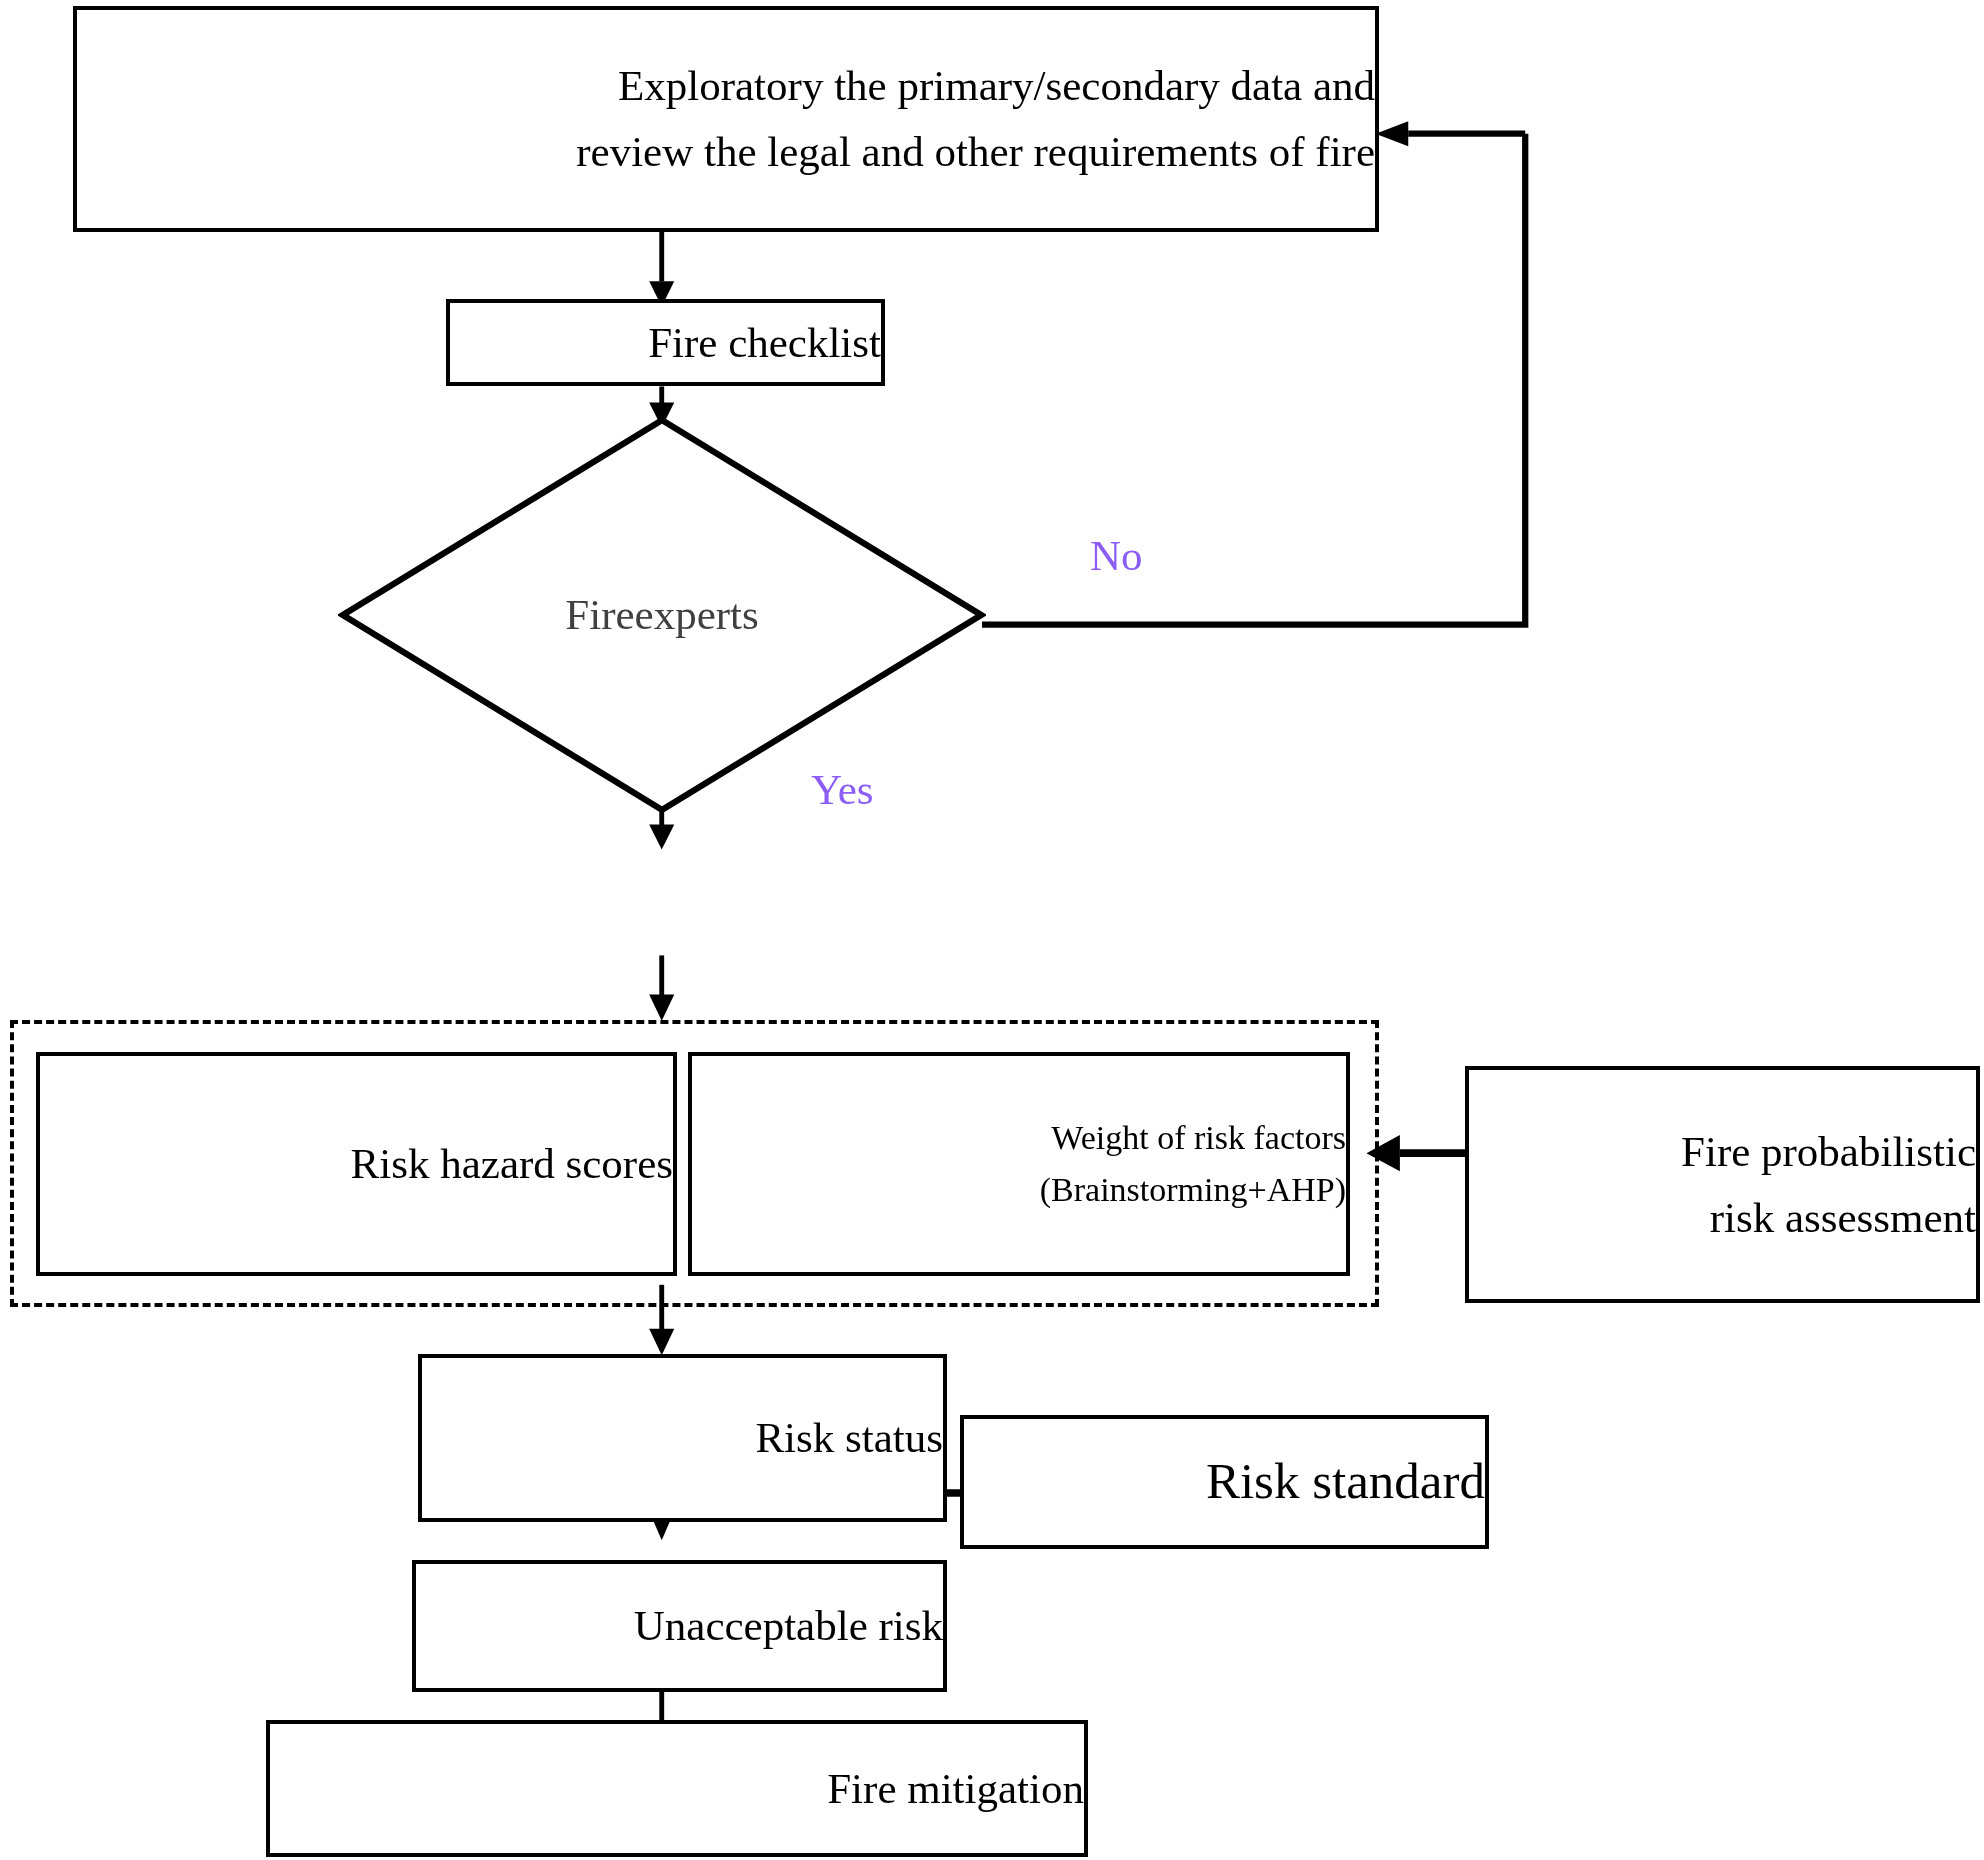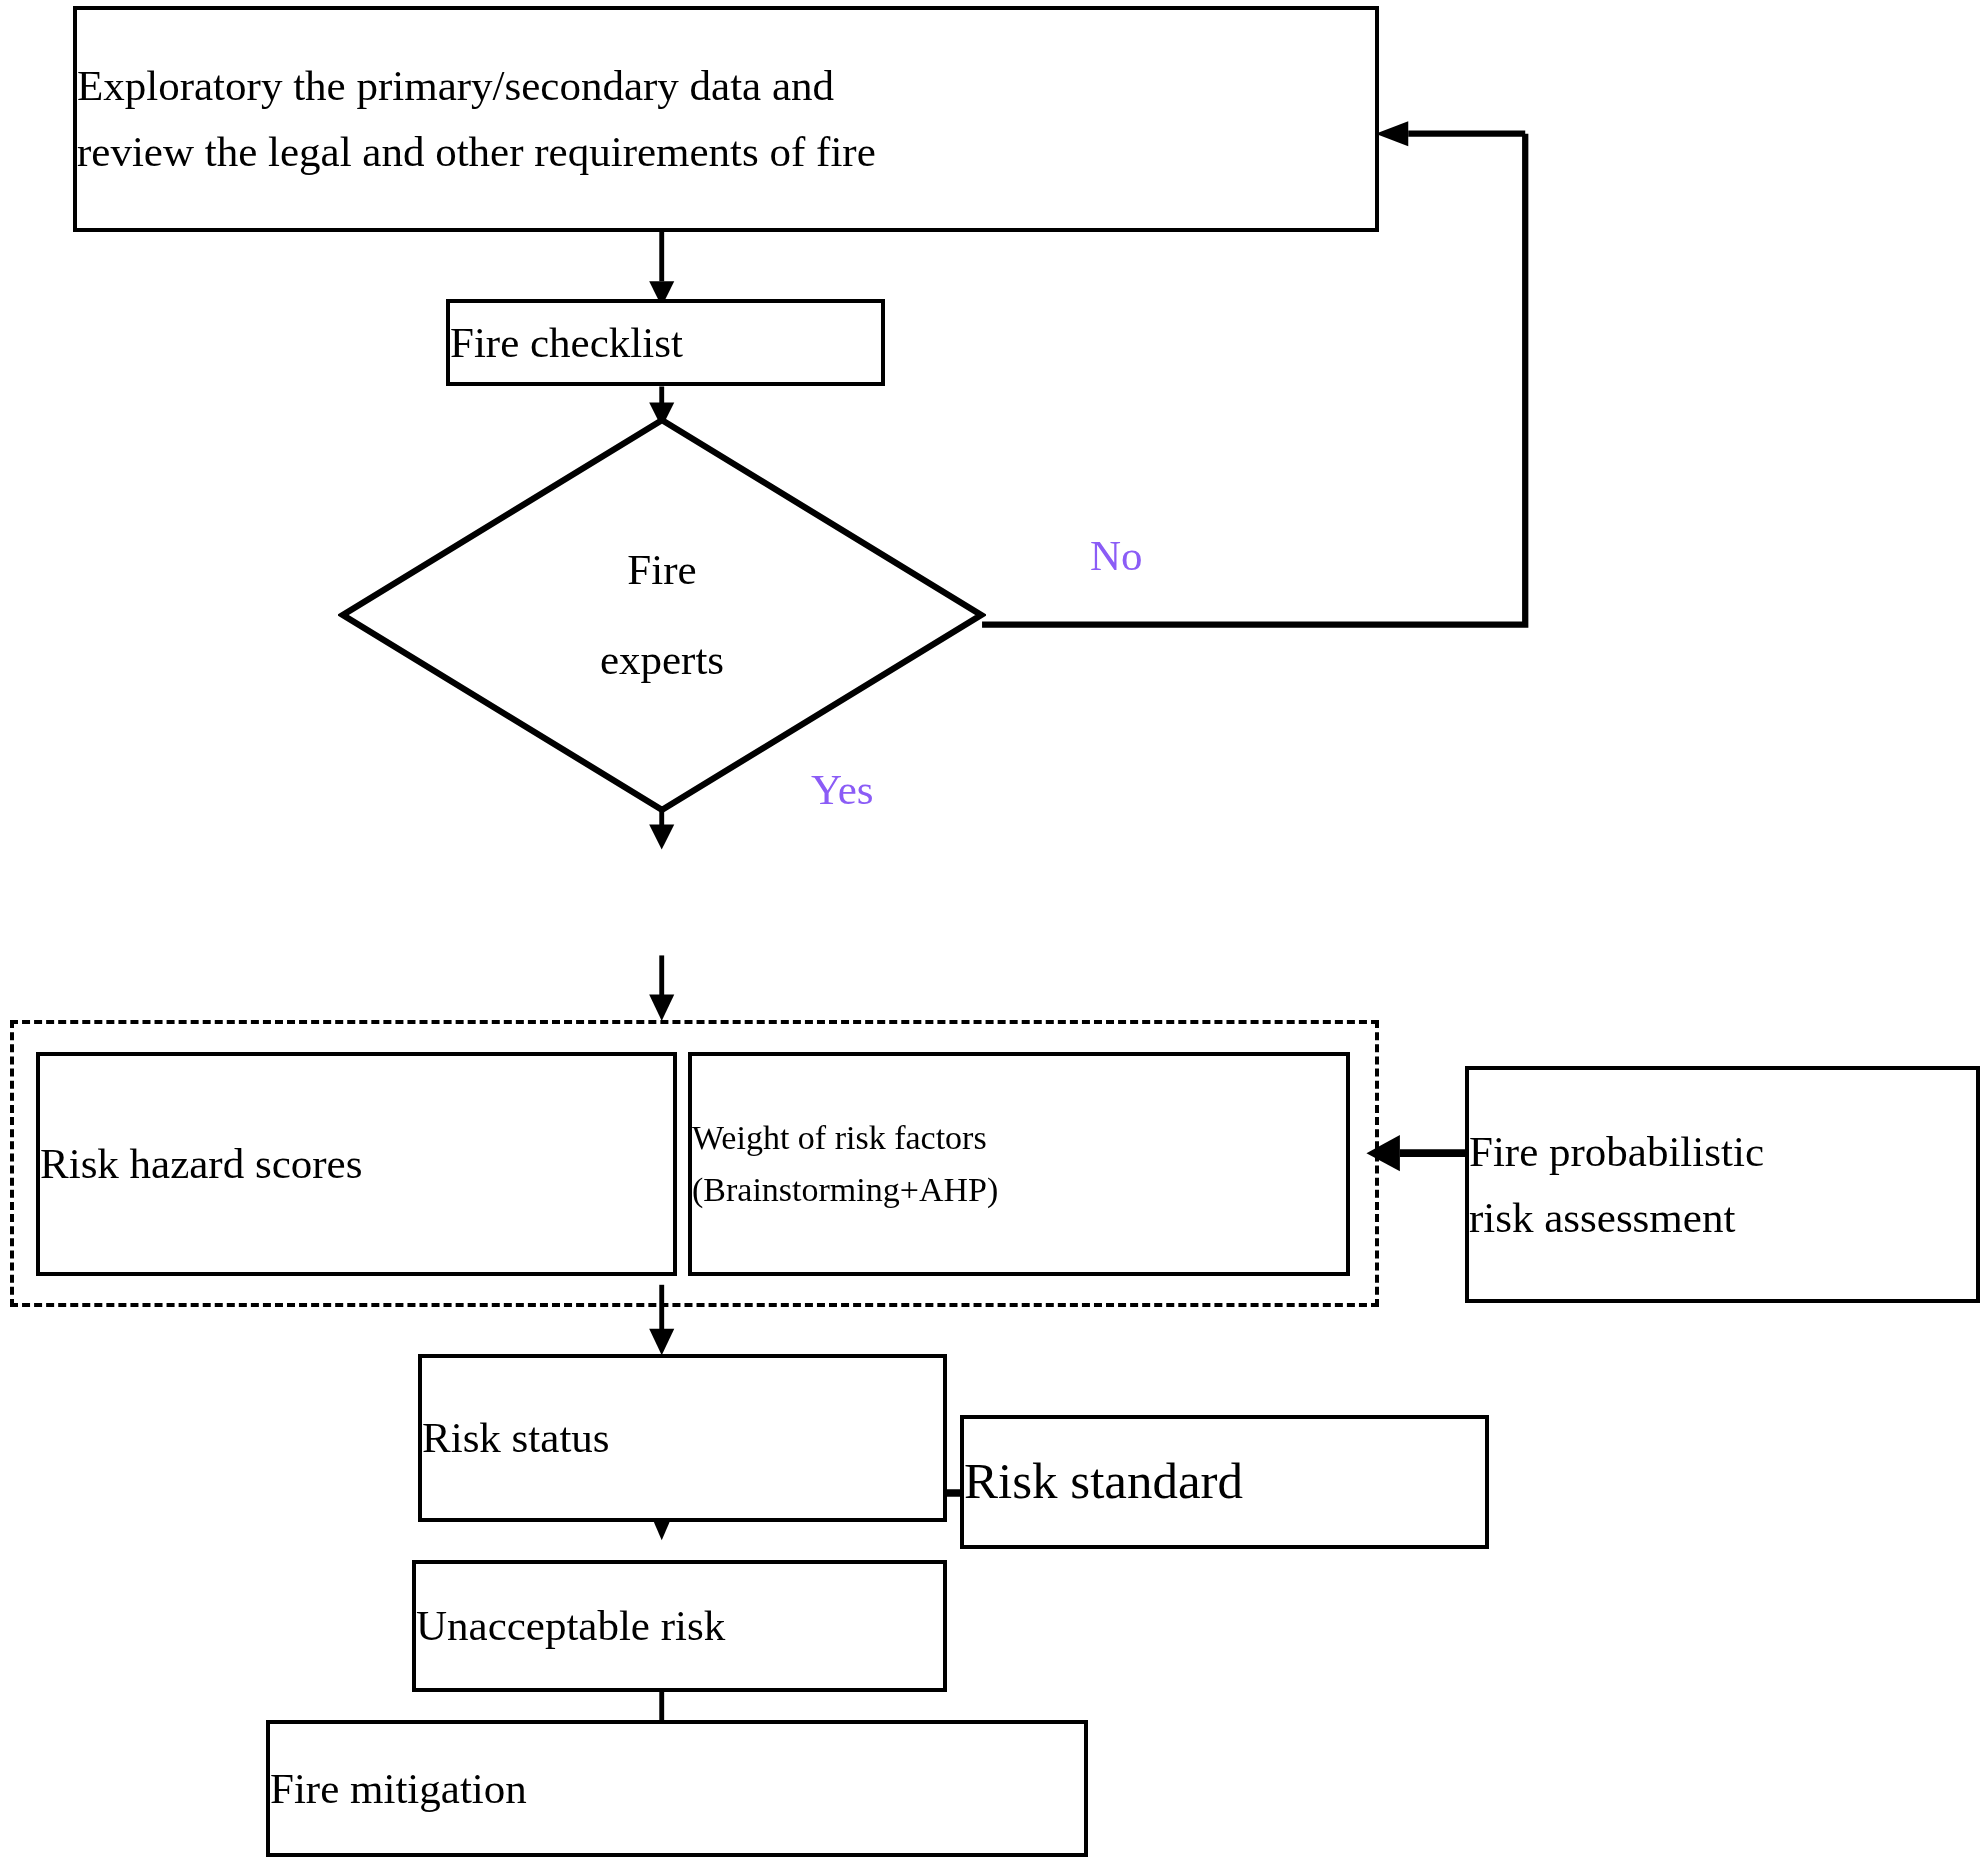--- a/index.html
+++ b/index.html
@@ -24,21 +24,21 @@
     width: 1985px;
     height: 1860px;
   }
   .node {
     position: absolute;
     box-sizing: border-box;
     background: #ffffff;
     border: 4.2px solid #000000;
     display: flex;
     flex-direction: column;
-    align-items: flex-start;
+    align-items: flex-end;
     justify-content: center;
     text-align: center;
     color: #000000;
     line-height: 1.52;
     z-index: 3;
   }
   .node .line {
     display: block;
     white-space: nowrap;
   }
@@ -64,25 +64,25 @@
     left: 0;
     top: 0;
   }
   .diamond-text {
     position: absolute;
     left: 0;
     top: 0;
     width: 100%;
     height: 100%;
     display: flex;
-    flex-direction: column;
+    flex-direction: row;
     align-items: center;
     justify-content: center;
     text-align: center;
-    color: #000000;
+    color: #404040;
     line-height: 2.1;
     pointer-events: none;
   }
 </style>
 </head>
 <body>
 
 <div id="flowchart-canvas">
 
   <svg id="flow-svg" viewBox="0 0 2850 2671">

